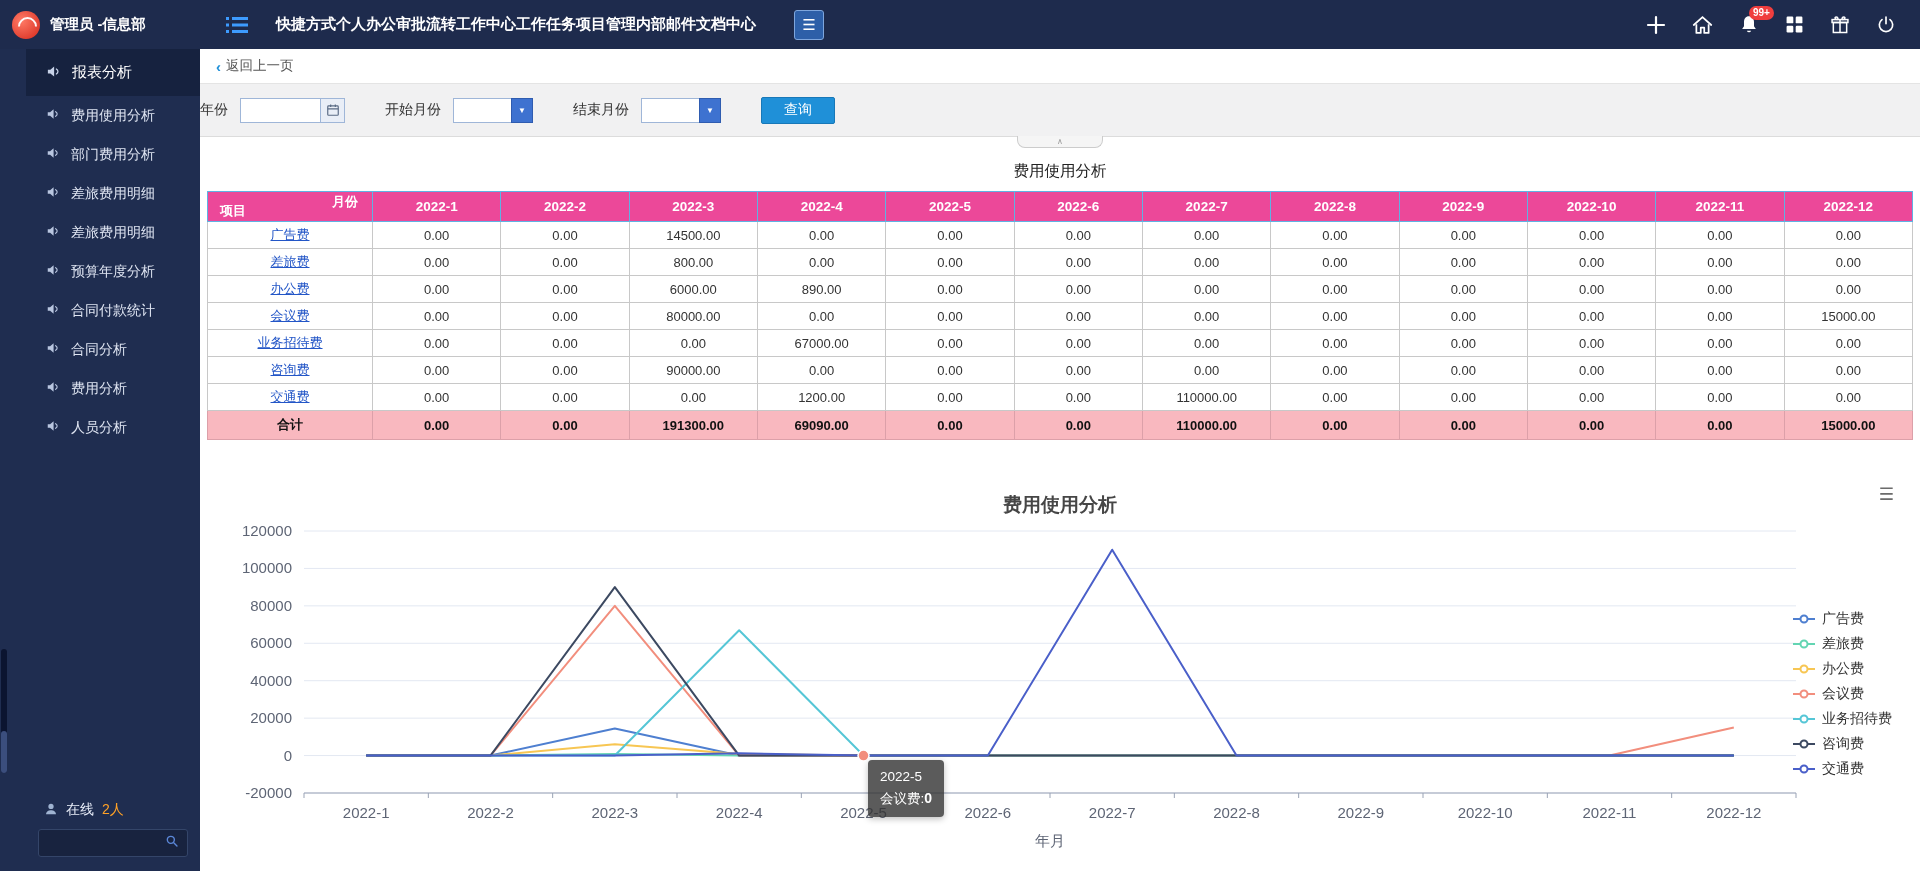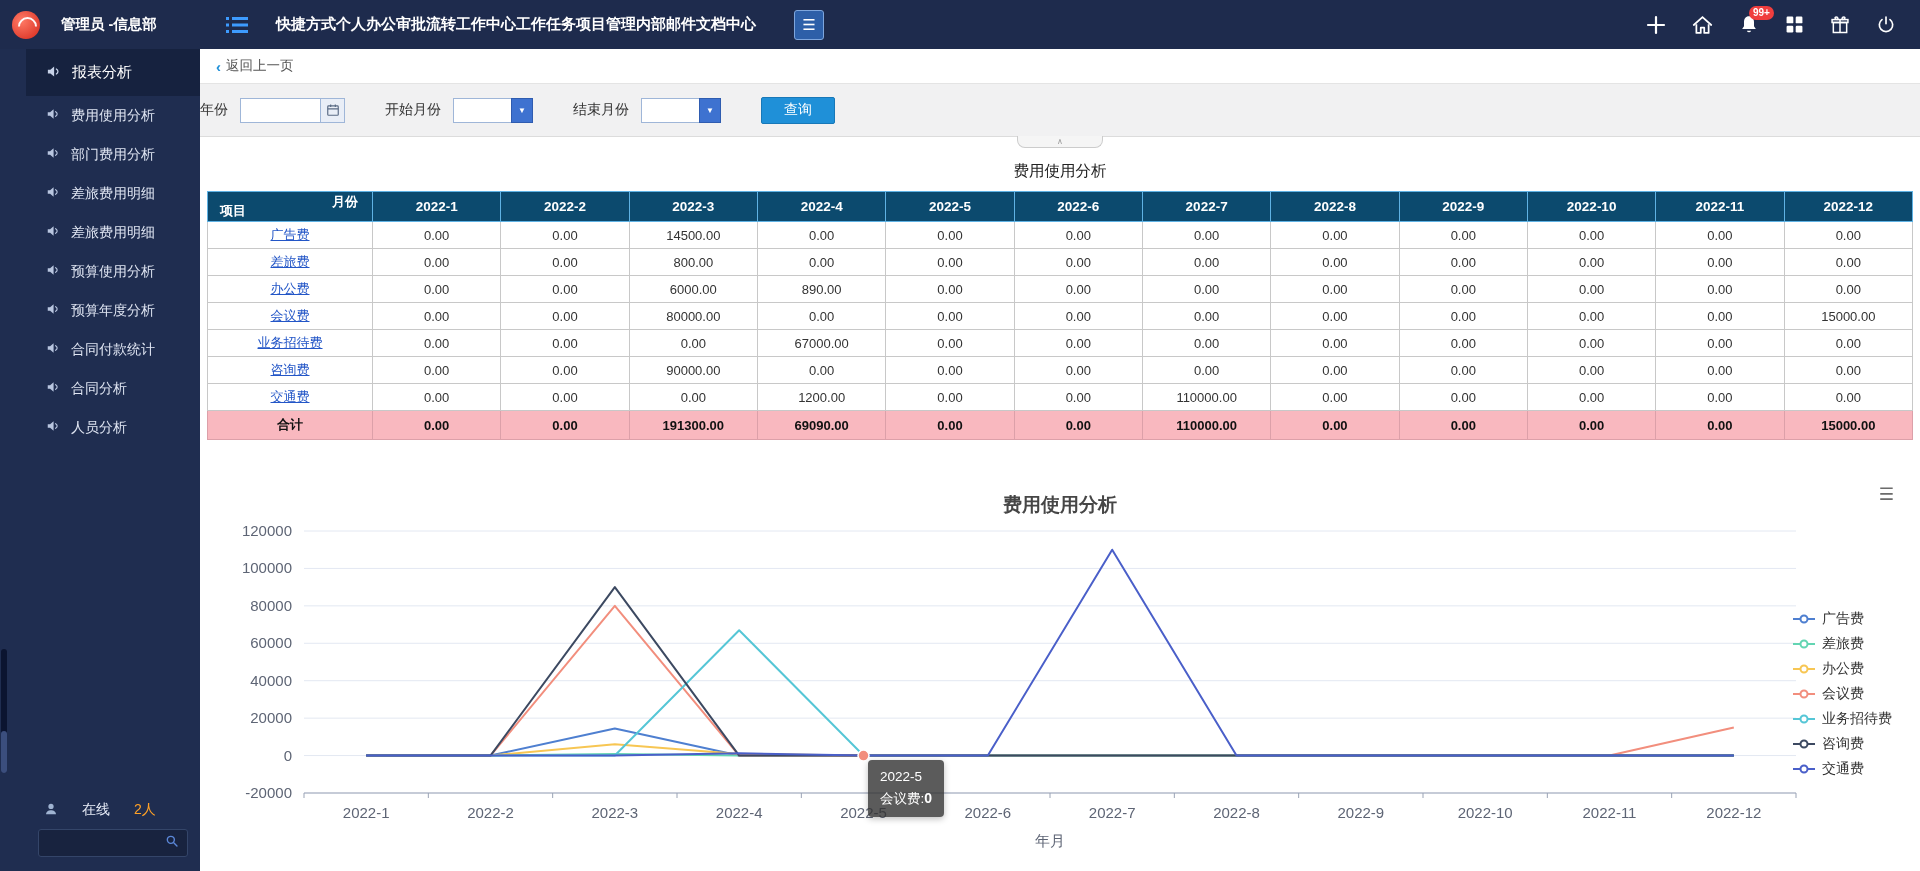--- a/index.html
+++ b/index.html
@@ -6,41 +6,41 @@
   html,body { margin:0; padding:0; }
   body {
     width:1920px; height:871px; overflow:hidden;
     font-family:"Liberation Sans","DejaVu Sans",sans-serif;
     background:#fff; color:#333;
   }
   .app { width:1920px; height:871px; position:relative; display:flex; flex-direction:column; }
 
   
   .topbar { height:49px; flex:0 0 49px; background:#1e2b4d; display:flex; align-items:center; color:#fff; }
-  .brand { flex:0 0 200px; display:flex; align-items:center; gap:21px; padding-left:12px; }
+  .brand { flex:0 0 200px; display:flex; align-items:center; gap:10px; padding-left:12px; }
   .logo { width:28px; height:28px; border-radius:50%; background:radial-gradient(circle at 35% 35%, #ff7a66, #d5281b); position:relative; flex:0 0 28px; }
   .logo::after { content:''; position:absolute; left:6px; top:6px; width:15px; height:15px; border:2px solid rgba(255,255,255,.95); border-right-color:transparent; border-bottom-color:transparent; border-radius:50%; transform:rotate(45deg); }
   .user { font-size:14.5px; font-weight:bold; white-space:nowrap; }
   .nav-toggle { margin-left:26px; cursor:pointer; display:flex; align-items:center; }
   .menus { display:flex; margin-left:28px; font-size:15px; font-weight:bold; }
   .menu-item { cursor:pointer; white-space:nowrap; }
   .more-btn { width:30px; height:30px; margin-left:38px; background:#2d5fa8; border:1px solid #7ea6dd; color:#fff; border-radius:3px; font-size:15px; line-height:1; cursor:pointer; }
   .top-icons { margin-left:auto; display:flex; align-items:center; gap:26px; padding-right:24px; }
   .tico { position:relative; cursor:pointer; display:flex; align-items:center; }
   .badge { position:absolute; top:-8px; left:10px; background:#f03e3e; color:#fff; font-size:10px; font-weight:bold; padding:1px 4px; border-radius:8px; line-height:1.2; white-space:nowrap;text-align:center; }
 
   
   .body { flex:1; display:flex; min-height:0; }
 
   
   .sidebar { flex:0 0 200px; width:200px; background:#1f2d50; color:#dfe5f2; display:flex; flex-direction:column; position:relative;padding-left:26px; }
   .module { height:47px; background:#16223f; display:flex; align-items:center; gap:11px; padding-left:20px; font-size:15px; color:#fff; cursor:pointer; }
   .side-item { height:39px; display:flex; align-items:center; gap:11px; padding-left:20px; font-size:14px; cursor:pointer; white-space:nowrap; }
   .side-bottom { margin-top:auto; padding:0 12px 14px; }
-  .online { display:flex; align-items:center; gap:24px; font-size:14px; margin:0 0 10px 6px; color:#e7ecf7; }
+  .online { display:flex; align-items:center; gap:8px; font-size:14px; margin:0 0 10px 6px; color:#e7ecf7; }
   .online .count { color:#ffa126; }
   .side-search { height:28px; background:#18233f; border:1px solid #344569; border-radius:3px; display:flex; align-items:center; padding:0 8px; }
   .side-search input { flex:1; background:transparent; border:none; outline:none; color:#dfe5f2; font-size:13px; min-width:0; }
   .left-slider { position:absolute; left:1px; top:600px; width:6px; height:124px; background:#0b1430; border-radius:3px; z-index:5; display:flex; flex-direction:column; justify-content:flex-end; }
   .left-slider .handle { width:6px; height:42px; background:#3b4e7d; border-radius:3px; cursor:grab; }
 
   
   .main { flex:1; background:#fff; display:flex; flex-direction:column; min-width:0; overflow:hidden; }
   .back-row { height:34px; flex:0 0 34px; display:flex; align-items:center; padding-left:16px; }
   .back-link { font-size:13.5px; color:#555; text-decoration:none; cursor:pointer; display:flex; align-items:center; gap:5px; }
@@ -54,21 +54,21 @@
   .combo { display:flex; }
   .combo .val { width:58px; height:25px; background:#fff; border:1px solid #9fb6d8; border-right:none; font-size:13px; line-height:23px; padding:0 5px; }
   .combo .arrow { width:22px; height:25px; background:#3e72d0; border:1px solid #2f5cb0; color:#fff; display:flex; align-items:center; justify-content:center; font-size:8px; cursor:pointer; padding:0; }
   .search-btn { height:27px; padding:0 22px; background:#1f90d8; color:#fff; border:1px solid #1878b8; font-size:14px; border-radius:2px; cursor:pointer; }
 
   .collapse-tab { width:86px; height:12px; margin:-1px auto 0; background:#f5f5f5; border:1px solid #ccc; border-top:none; border-radius:0 0 8px 8px; display:flex; align-items:center; justify-content:center; color:#999; font-size:8px; line-height:1; cursor:pointer; z-index:2; }
 
   .table-title { text-align:center; font-size:15.5px; color:#222; margin:13px 0 9px; }
   table.report { width:1706px; margin-left:7px; border-collapse:collapse; table-layout:fixed; font-size:13px; }
   table.report th, table.report td { border:1px solid #c8c8c8; padding:0 3px; overflow:hidden; white-space:nowrap; }
-  table.report thead th { background:#0c4a6e; color:#fff; height:30px; font-weight:bold; font-size:13.5px; border:1px solid #5fb2e4; text-align:center; }
+  table.report thead th { background:#ec4899; color:#fff; height:30px; font-weight:bold; font-size:13.5px; border:1px solid #5fb2e4; text-align:center; }
   th.corner { position:relative; background-image:linear-gradient(to bottom right, transparent calc(50% - 1px), rgba(255,255,255,.85) calc(50% - 1px), rgba(255,255,255,.85) calc(50% + 1px), transparent calc(50% + 1px)); }
   th.corner .c-top { position:absolute; right:14px; top:1px; font-size:13px; }
   th.corner .c-bot { position:absolute; left:12px; bottom:1px; font-size:13px; }
   table.report tbody td { height:27px; text-align:center; color:#333; background:#fff; }
   table.report td.cat a { color:#2356c7; text-decoration:underline; cursor:pointer; }
   table.report tr.total td { background:#f9b8bf; font-weight:bold; color:#111; height:29px; border-color:#dca0a9; }
 
   
   .chart-panel { position:relative; flex:1; margin-top:20px; min-height:0; overflow:hidden; }
   .chart-title { position:absolute; top:32px; left:0; width:1720px; text-align:center; font-size:19px; font-weight:bold; color:#464646; margin:0; }
@@ -195,42 +195,42 @@
                 <path d="M3 9v6h4l6 5V4L7 9H3z" fill="#b9c6e0"></path>
                 <path d="M16.5 8c1.6 1 2.6 2.3 2.6 4s-1 3-2.6 4" stroke="#b9c6e0" stroke-width="2" fill="none" stroke-linecap="round"></path>
               </svg></span>
             <span>差旅费用明细</span>
           </div>
           <div class="side-item">
             <span><svg width="14" height="14" viewBox="0 0 24 24">
                 <path d="M3 9v6h4l6 5V4L7 9H3z" fill="#b9c6e0"></path>
                 <path d="M16.5 8c1.6 1 2.6 2.3 2.6 4s-1 3-2.6 4" stroke="#b9c6e0" stroke-width="2" fill="none" stroke-linecap="round"></path>
               </svg></span>
-            <span>预算使用分析</span>
-          </div>
-          <div class="side-item">
-            <span><svg width="14" height="14" viewBox="0 0 24 24">
-                <path d="M3 9v6h4l6 5V4L7 9H3z" fill="#b9c6e0"></path>
-                <path d="M16.5 8c1.6 1 2.6 2.3 2.6 4s-1 3-2.6 4" stroke="#b9c6e0" stroke-width="2" fill="none" stroke-linecap="round"></path>
-              </svg></span>
             <span>预算年度分析</span>
           </div>
           <div class="side-item">
             <span><svg width="14" height="14" viewBox="0 0 24 24">
                 <path d="M3 9v6h4l6 5V4L7 9H3z" fill="#b9c6e0"></path>
                 <path d="M16.5 8c1.6 1 2.6 2.3 2.6 4s-1 3-2.6 4" stroke="#b9c6e0" stroke-width="2" fill="none" stroke-linecap="round"></path>
               </svg></span>
             <span>合同付款统计</span>
           </div>
           <div class="side-item">
             <span><svg width="14" height="14" viewBox="0 0 24 24">
                 <path d="M3 9v6h4l6 5V4L7 9H3z" fill="#b9c6e0"></path>
                 <path d="M16.5 8c1.6 1 2.6 2.3 2.6 4s-1 3-2.6 4" stroke="#b9c6e0" stroke-width="2" fill="none" stroke-linecap="round"></path>
               </svg></span>
             <span>合同分析</span>
+          </div>
+          <div class="side-item">
+            <span><svg width="14" height="14" viewBox="0 0 24 24">
+                <path d="M3 9v6h4l6 5V4L7 9H3z" fill="#b9c6e0"></path>
+                <path d="M16.5 8c1.6 1 2.6 2.3 2.6 4s-1 3-2.6 4" stroke="#b9c6e0" stroke-width="2" fill="none" stroke-linecap="round"></path>
+              </svg></span>
+            <span>费用分析</span>
           </div>
           <div class="side-item">
             <span><svg width="14" height="14" viewBox="0 0 24 24">
                 <path d="M3 9v6h4l6 5V4L7 9H3z" fill="#b9c6e0"></path>
                 <path d="M16.5 8c1.6 1 2.6 2.3 2.6 4s-1 3-2.6 4" stroke="#b9c6e0" stroke-width="2" fill="none" stroke-linecap="round"></path>
               </svg></span>
             <span>人员分析</span>
           </div>
         </nav>
       <div class="side-bottom">

